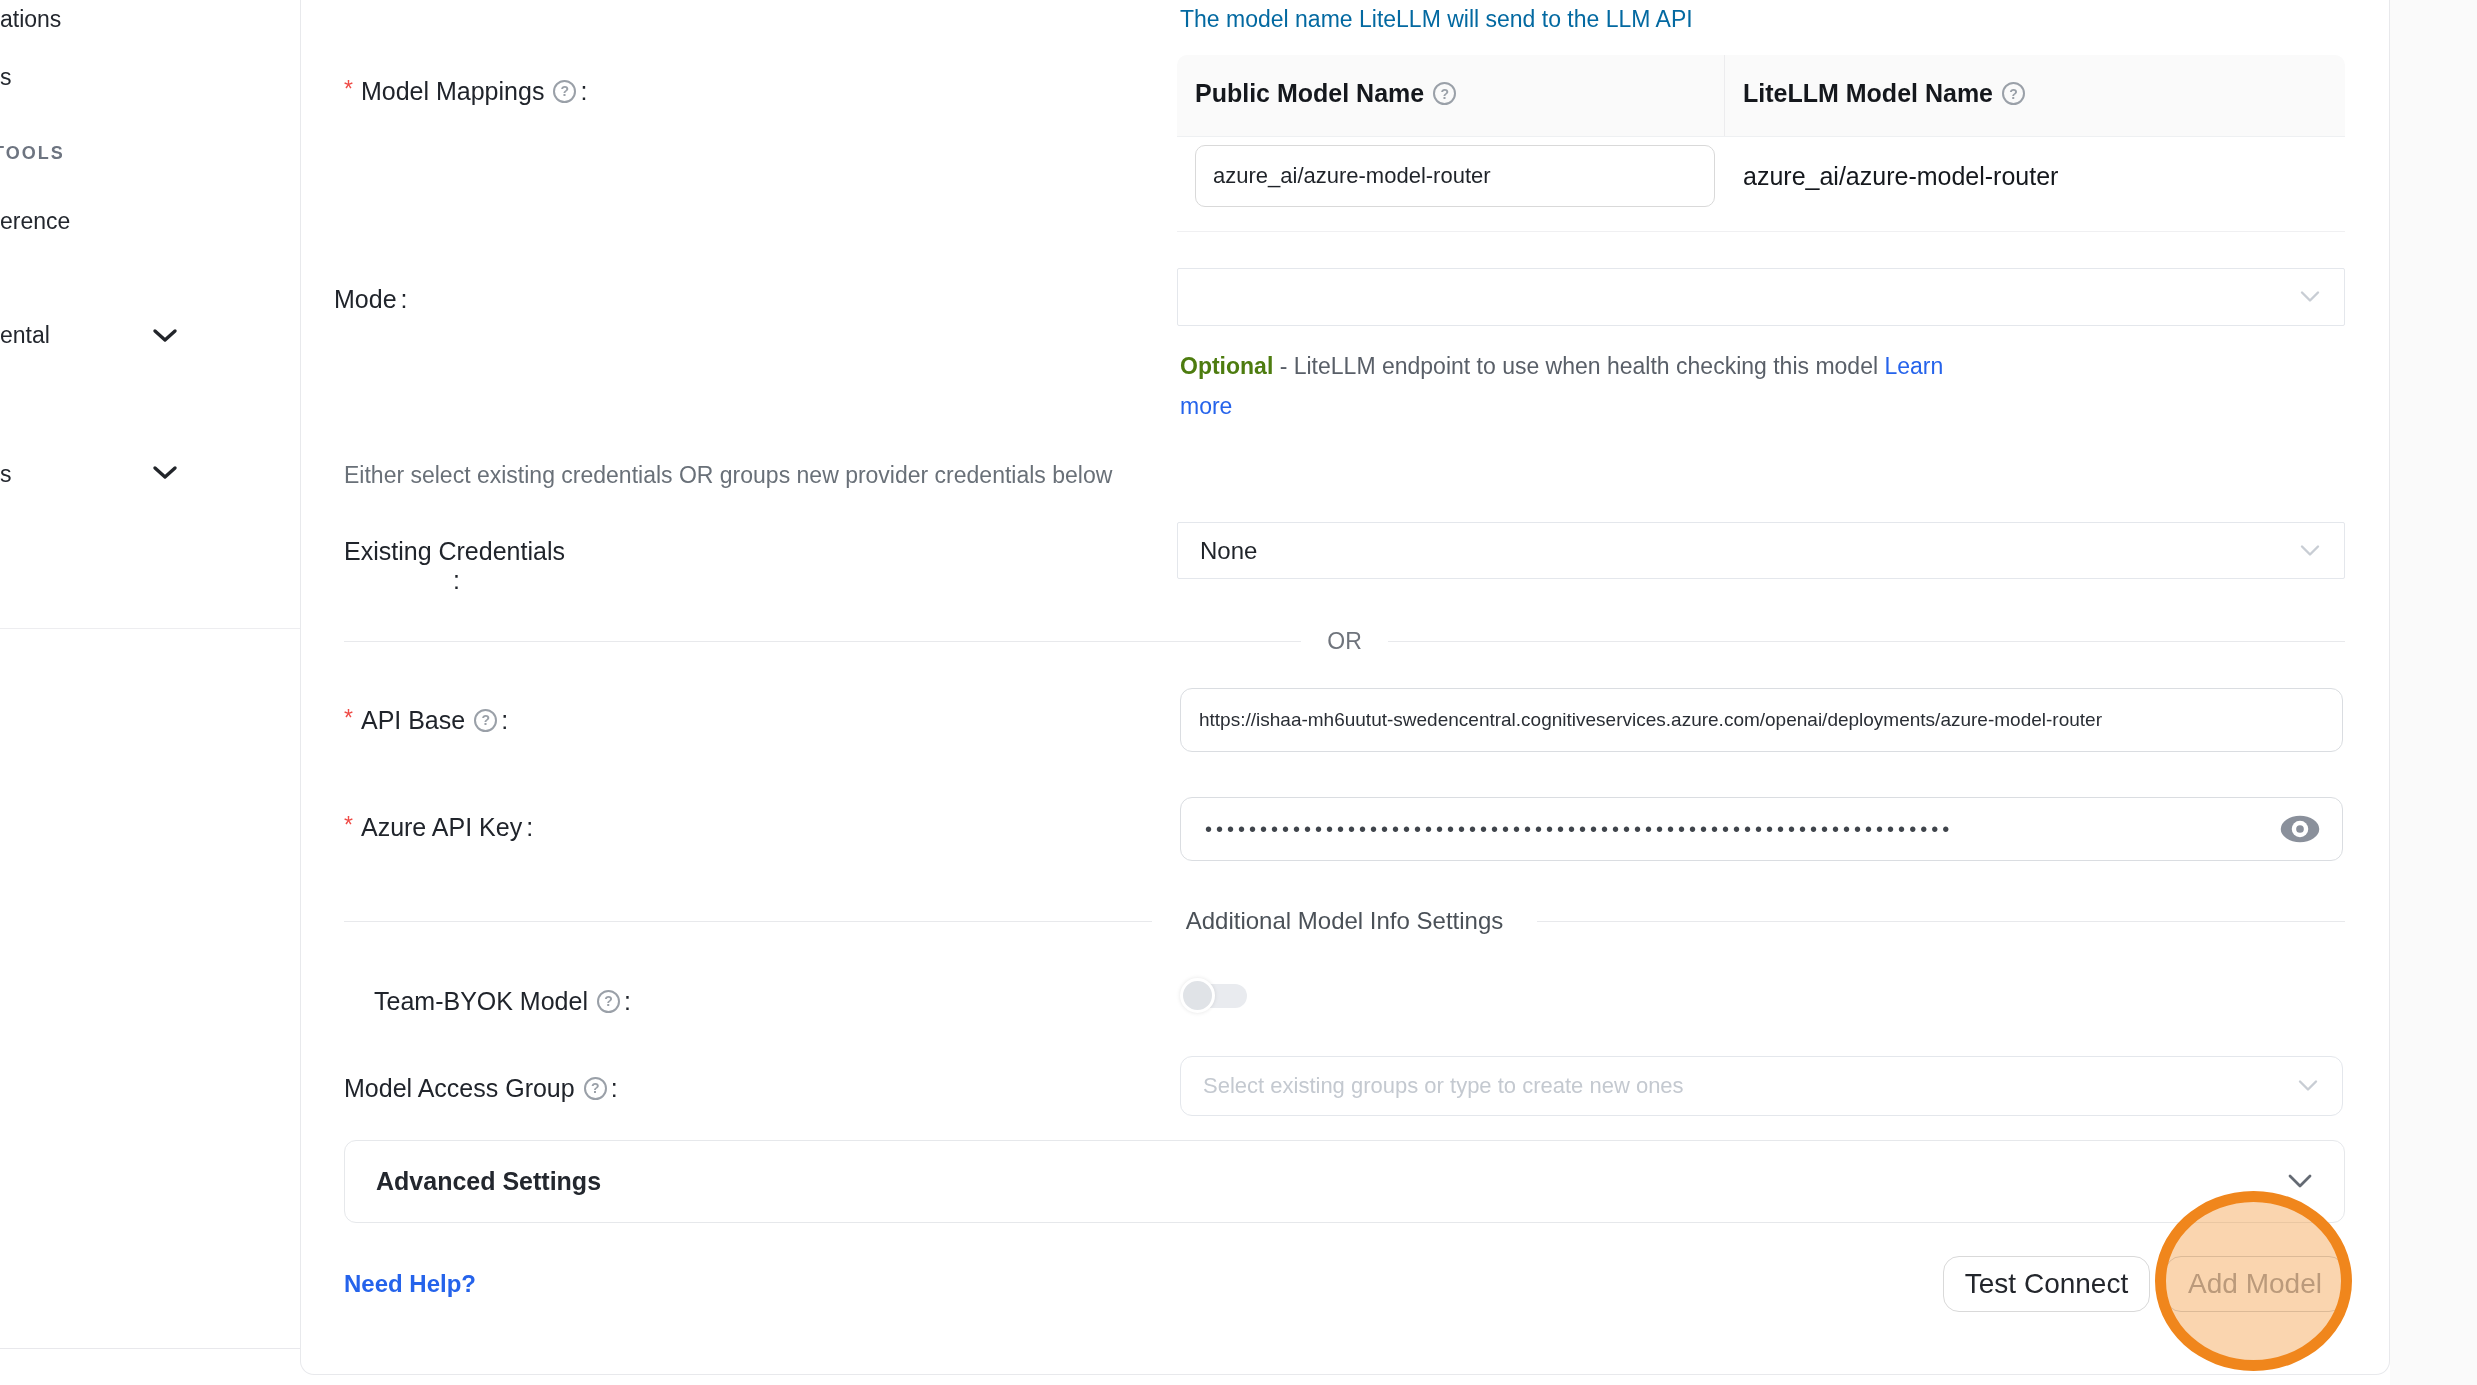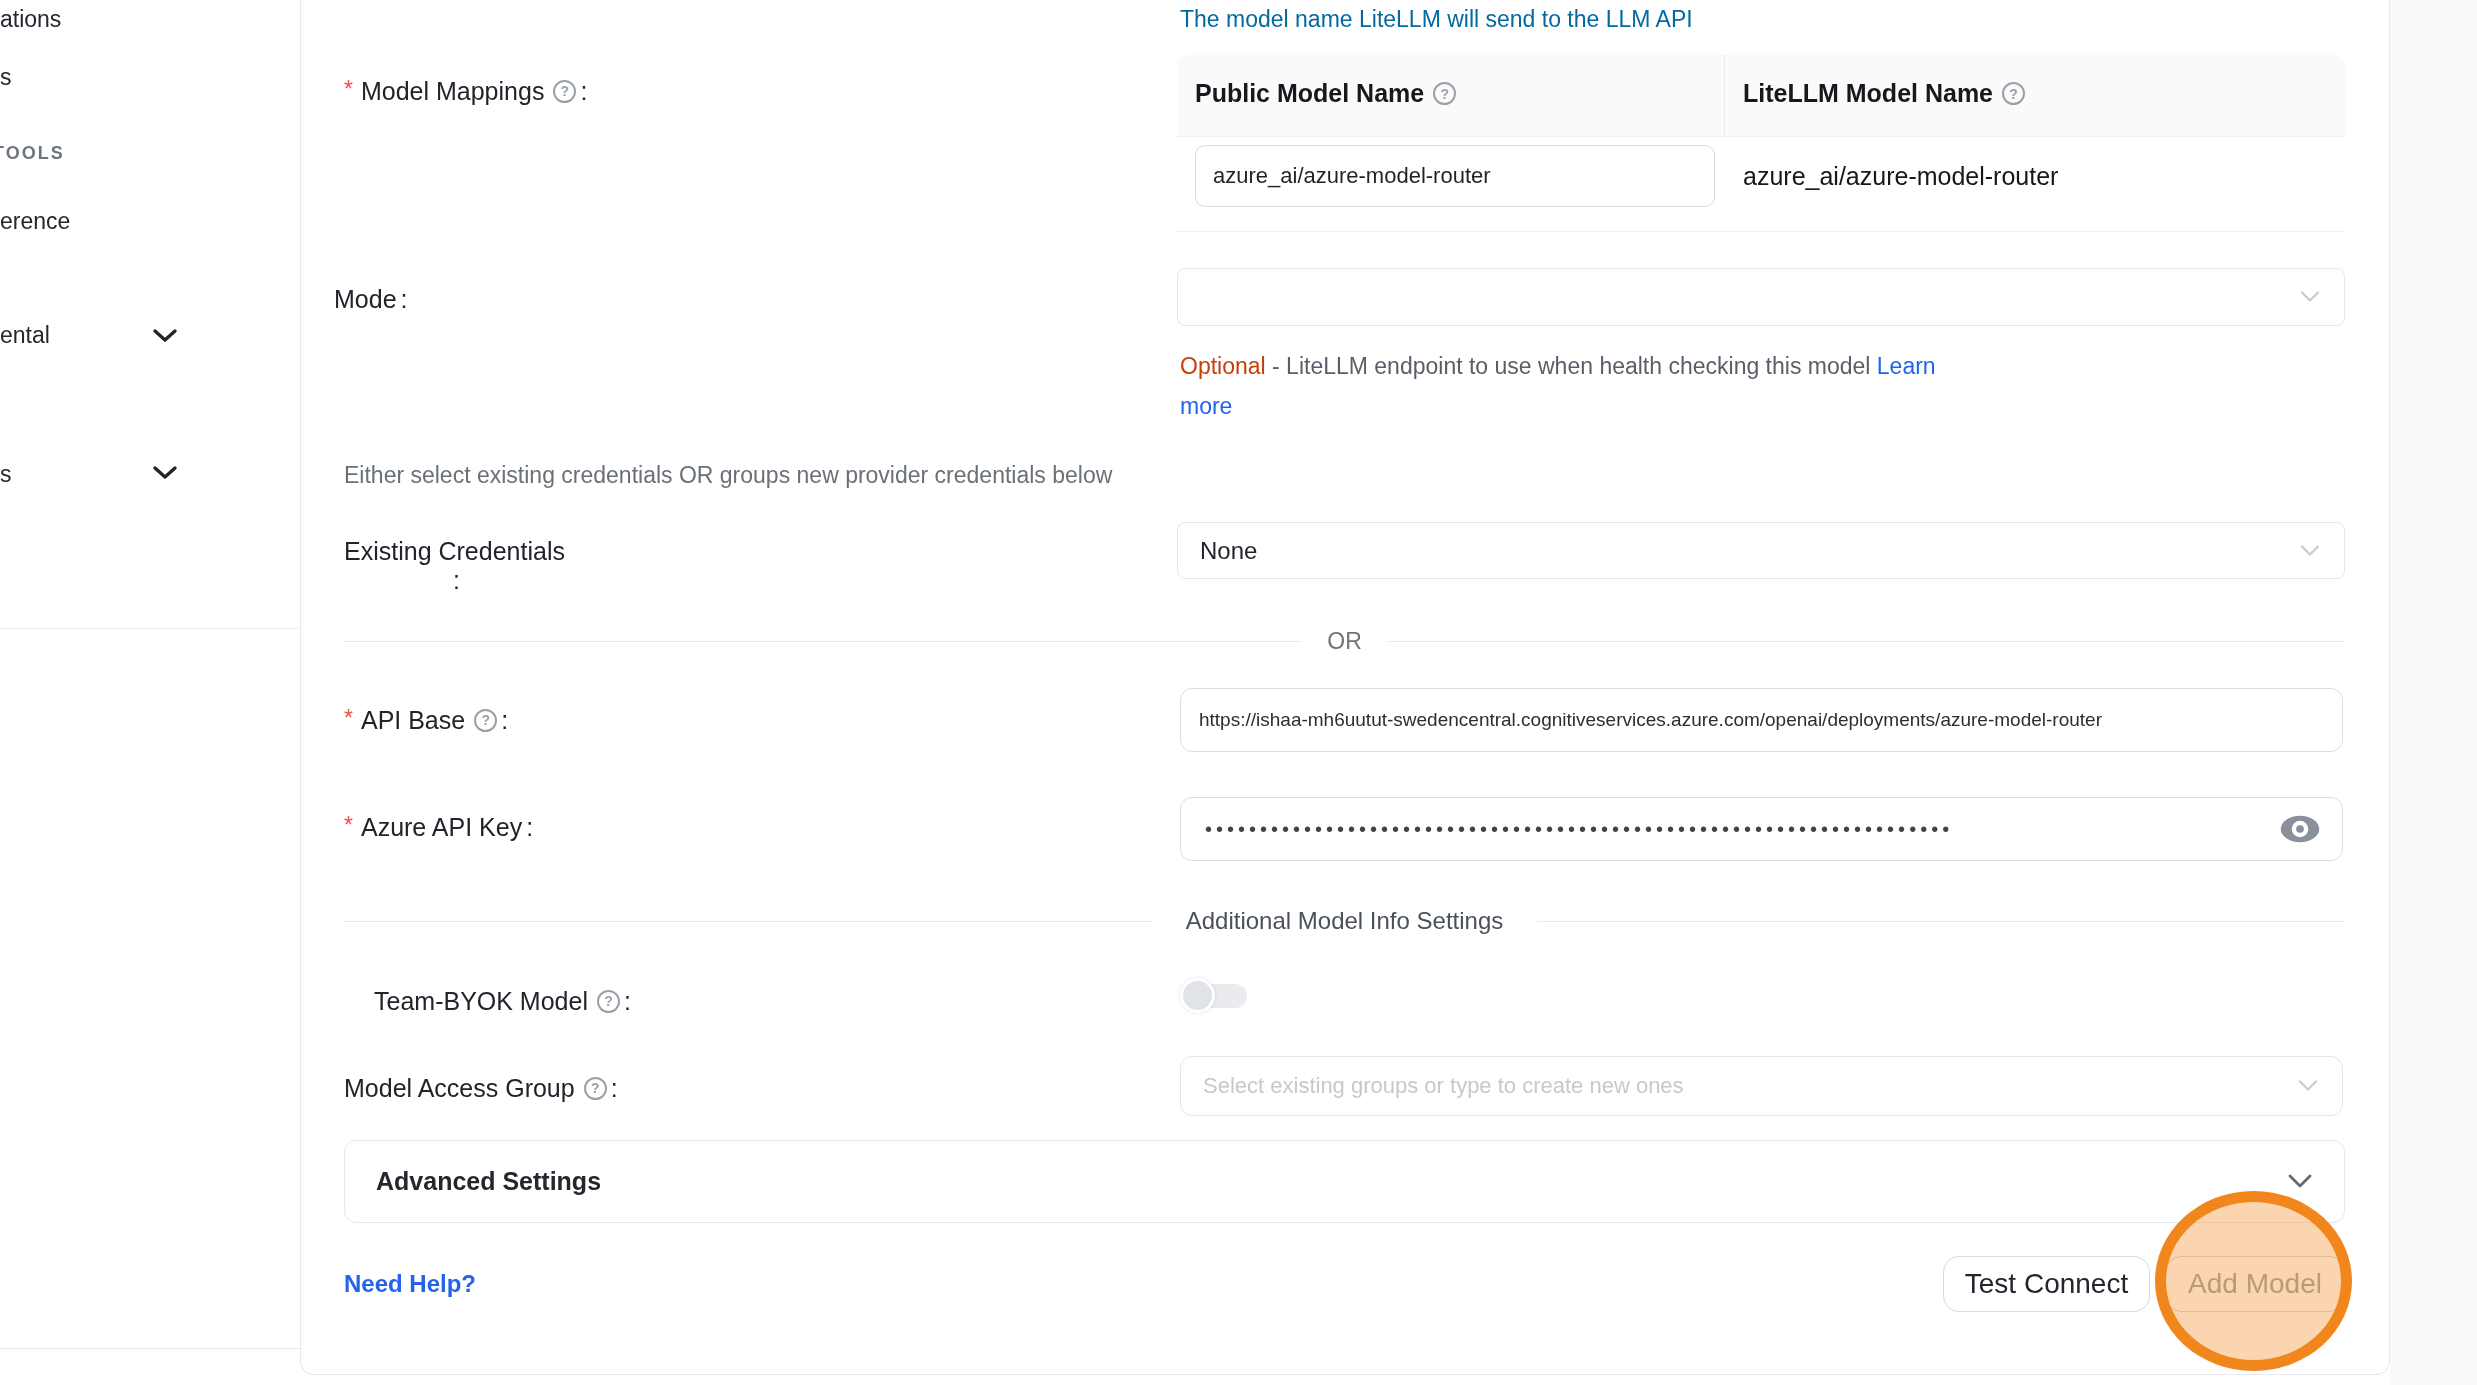--- a/index.html
+++ b/index.html
@@ -33,37 +33,37 @@
   .tbl-head { position:relative; height:82px; background:#fafafa; border-bottom:1px solid #eef0f2; border-radius:10px 10px 0 0; }
   .tbl-head .hsep { position:absolute; left:547px; top:0; bottom:0; width:1px; background:#ececee; }
   .th { position:absolute; top:24px; display:flex; align-items:center; font-size:25px; font-weight:600; color:#15181d; }
   .th.c1 { left:18px; } .th.c2 { left:566px; }
   .tbl-row { position:relative; height:95px; border-bottom:1px solid #f0f0f2; }
   .tbl-input { position:absolute; left:18px; top:8px; width:520px; height:62px; border:1px solid #d9d9d9; border-radius:10px;
                font-family:"Liberation Sans",sans-serif; font-size:22px; color:#1f2329; padding:0 17px; outline:none; }
   .tbl-cell-val { position:absolute; left:566px; top:0; height:78px; display:flex; align-items:center; font-size:25px; font-weight:500; color:#15181d; }
 
   
-  .select { position:absolute; background:#fff; border:1px solid #e4e7ec; border-radius:8px; display:flex; align-items:center;
+  .select { position:absolute; background:#fff; border:1px solid #e4e7ec; border-radius:2px; display:flex; align-items:center;
             padding:0 64px 0 22px; font-size:24px; color:#1f2329; cursor:pointer; }
   .select .chev { position:absolute; right:24px; top:50%; transform:translateY(-50%); }
   .placeholder { color:#c4c9d0; font-size:22px; white-space:nowrap; overflow:hidden; }
   .text-input { position:absolute; border:1px solid #dadde1; border-radius:12px; background:#fff; font-family:"Liberation Sans",sans-serif;
                 font-size:19px; color:#2a2e35; padding:0 18px; outline:none; white-space:nowrap; overflow:hidden; }
 
   
   .divider-row { position:absolute; display:flex; align-items:center; }
   .divider-row .hr { flex:1; height:1px; background:#e8e9ec; }
   .divider-row .txt { white-space:nowrap; }
   .or-txt { margin:0 26px; font-size:23px; color:#6f747c; }
   .sec-txt { margin:0 34px; font-size:24px; color:#4b5158; }
 
   
   .mode-helper { position:absolute; left:879px; top:346px; width:770px; font-size:23px; line-height:40px; color:#595f68; }
-  .mode-helper b { font-weight:400; color:#c2410c; }
+  .mode-helper b { font-weight:700; color:#4d7c0f; }
   .link { color:#2563eb; cursor:pointer; text-decoration:none; }
 
   
   .key-box { position:absolute; left:879px; top:797px; width:1163px; height:64px; border:1px solid #dadde1; border-radius:12px; background:#fff; }
   .dots { position:absolute; left:24px; top:50%; transform:translateY(-50%); font-size:20px; letter-spacing:4px; color:#3f444b; white-space:nowrap; overflow:hidden; max-width:1040px; }
   .eye { position:absolute; right:20px; top:50%; transform:translateY(-50%); cursor:pointer; }
 
   
   .toggle { position:absolute; left:879px; top:977px; width:70px; height:38px; cursor:pointer; }
   .toggle .track { position:absolute; left:9px; top:7px; width:58px; height:24px; border-radius:13px; background:#e9ebef; }

